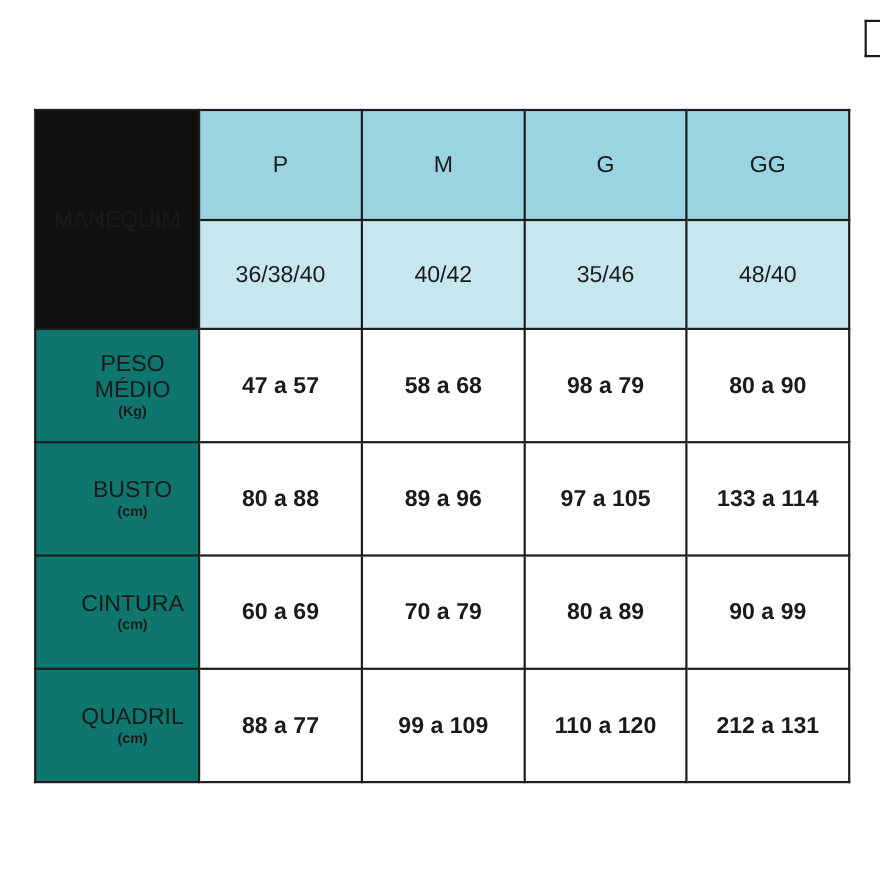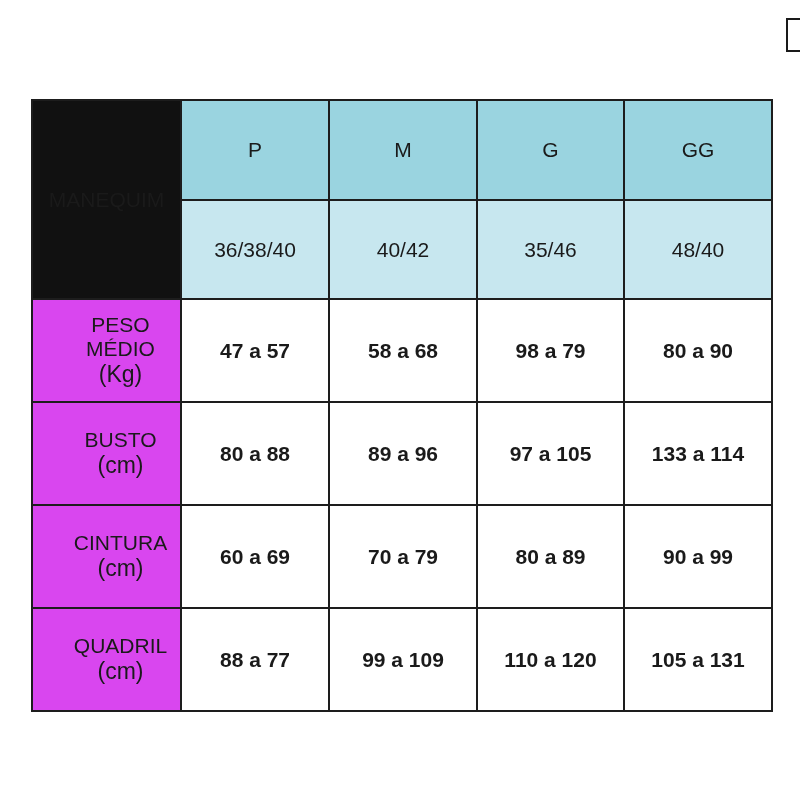--- a/index.html
+++ b/index.html
@@ -59,29 +59,30 @@
     font-size: 23px;
   }
   td.size-range {
     background: #c7e7ef;
     height: 95px;
     font-size: 23px;
     font-weight: normal;
   }
   
   td.row-label {
-    background: #d946ef;
+    background: #0f766e;
     text-align: left;
     padding-left: 29px;
     font-size: 20px;
     line-height: 1.15;
   }
   td.row-label .sub {
     display: block;
-    font-size: 23px;
+    font-size: 13px;
+    font-weight: bold;
   }
   td.value {
     background: #ffffff;
     font-size: 23px;
     font-weight: bold;
     height: 99px;
   }
   
   td.black-top, td.black-bottom {
     background: #111111;
@@ -155,19 +156,19 @@
         </tr>
 
         <tr>
           <td class="row-label">
             <span>QUADRIL</span>
             <span class="sub">(cm)</span>
           </td>
           <td class="value">88 a 77</td>
           <td class="value">99 a 109</td>
           <td class="value">110 a 120</td>
-          <td class="value">105 a 131</td>
+          <td class="value">212 a 131</td>
         </tr>
       </tbody>
     </table>
   </div>
 
 </div>
 
 </body></html>

